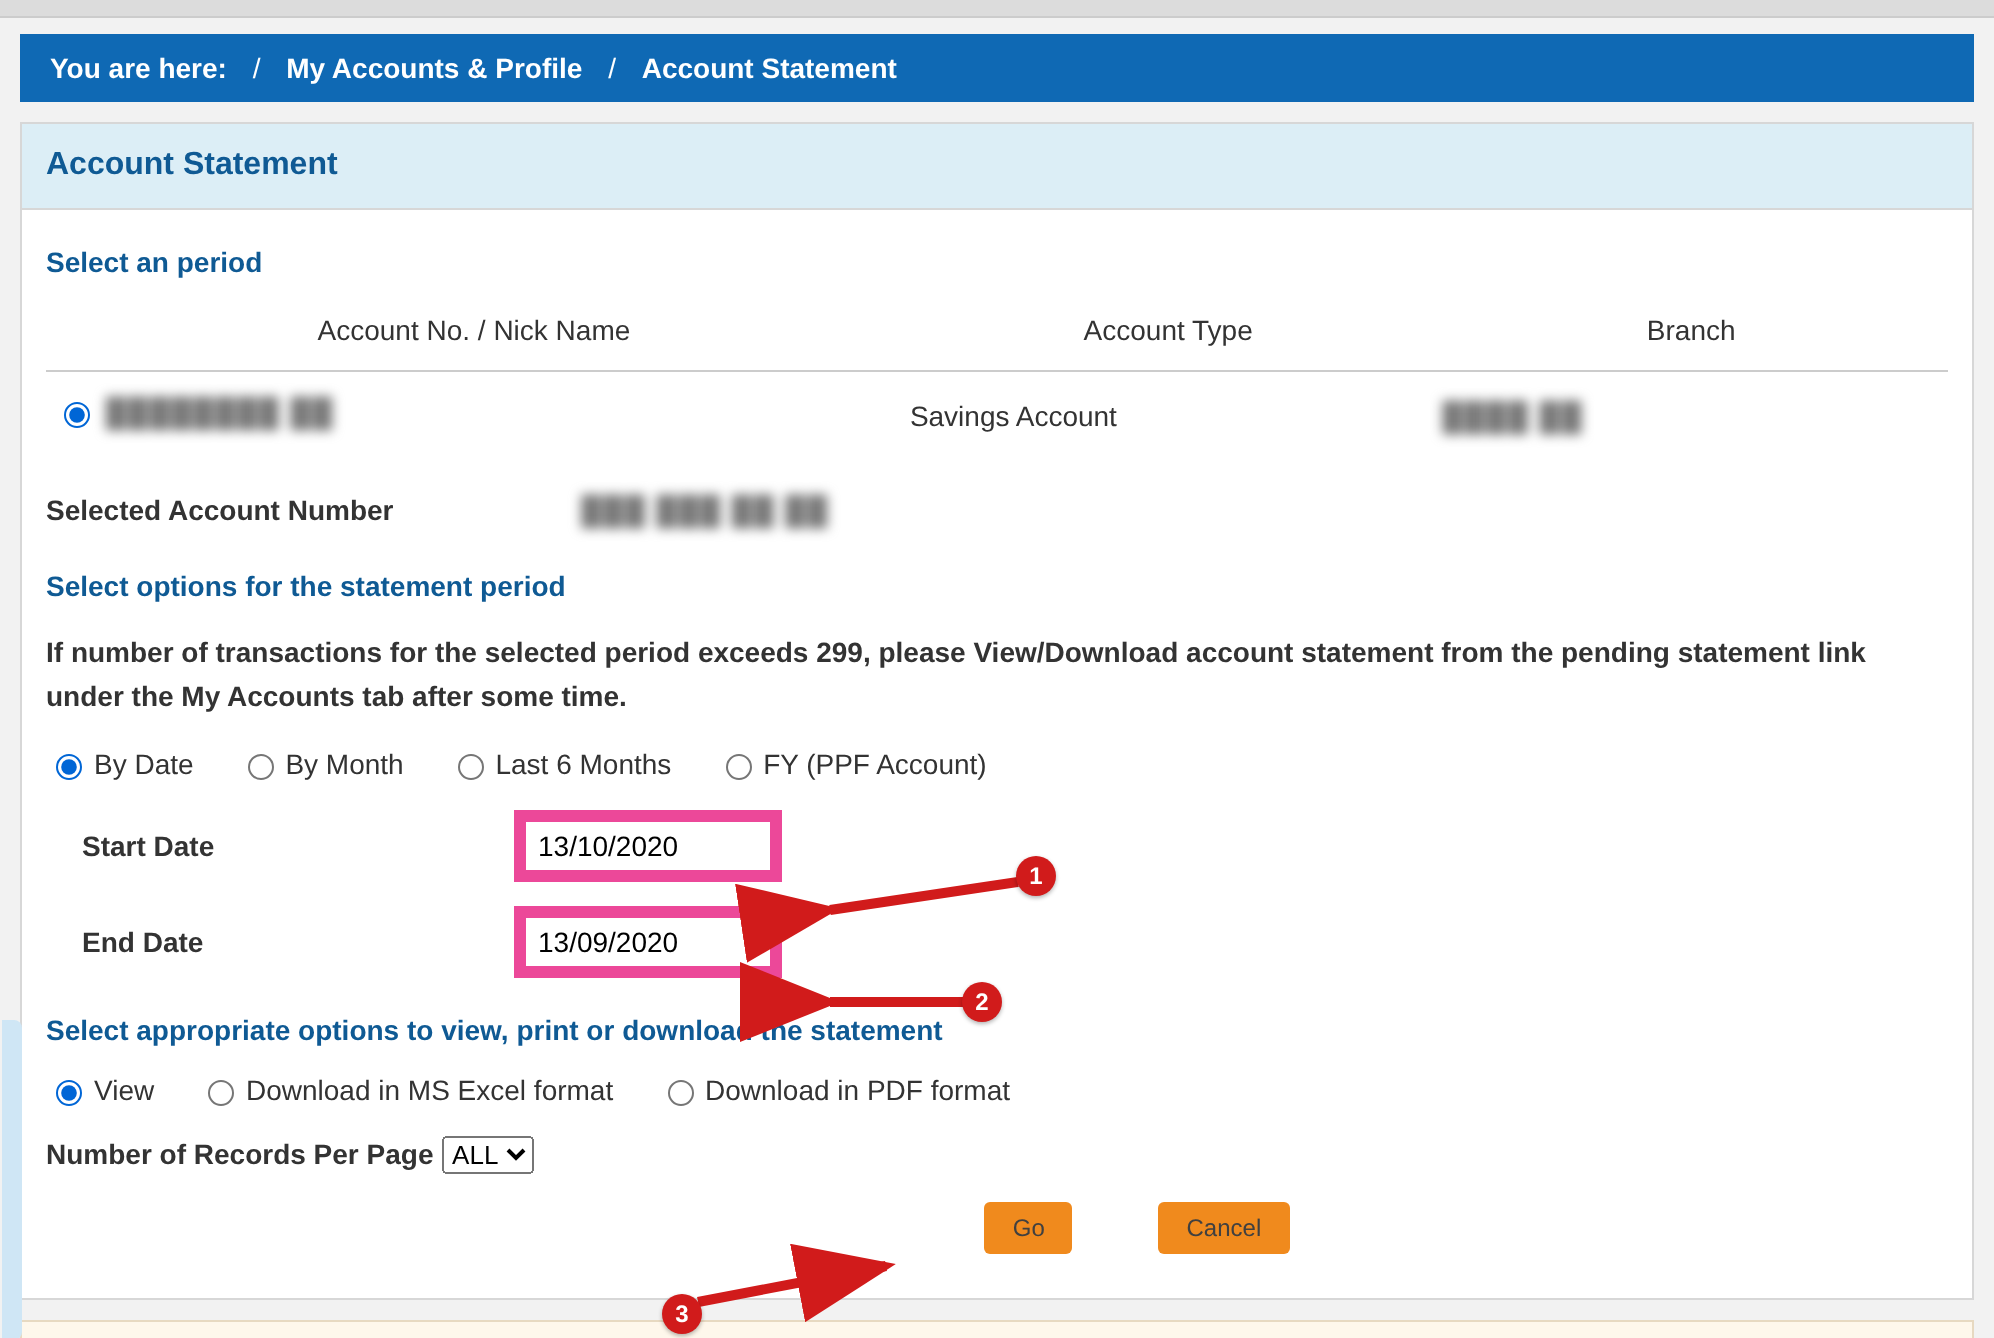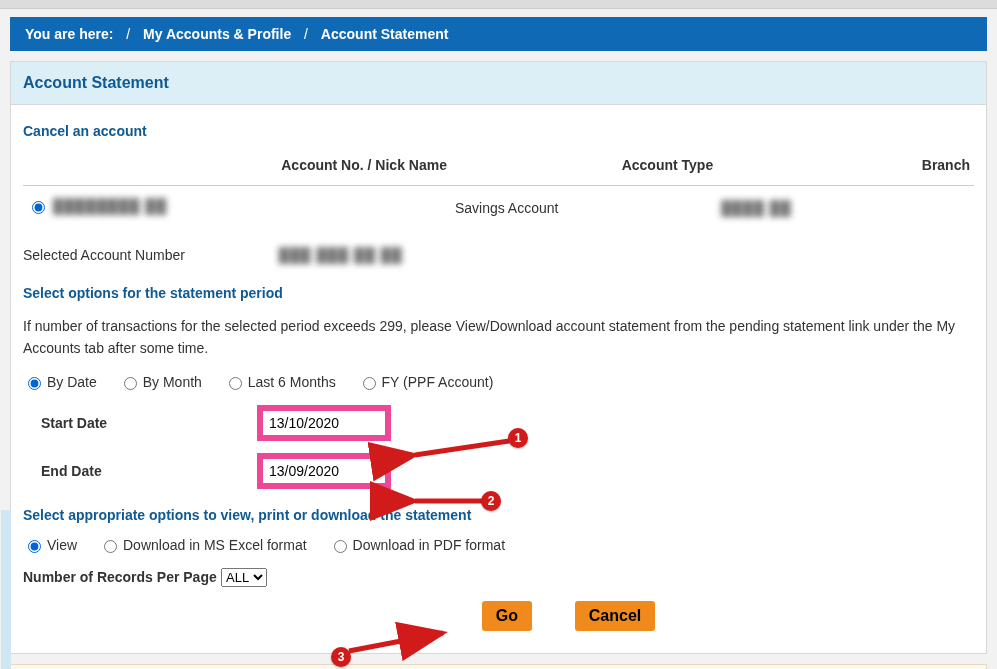--- a/index.html
+++ b/index.html
@@ -47,62 +47,62 @@
   }
   .panel-body { padding: 14px 12px 22px 12px; position: relative; }
   .section-title {
     color: #0f5a94;
     font-weight: bold;
     margin: 4px 0 14px 0;
     font-size: 14px;
   }
   table.acct-table { width: 100%; border-collapse: collapse; }
   table.acct-table th {
-    text-align: right;
-    font-size: 14px;
-    font-weight: bold;
+    text-align: center;
+    font-size: 14px;
+    font-weight: normal;
     padding: 4px 4px 12px 4px;
     border-bottom: 1px solid #ccc;
   }
   table.acct-table td {
     padding: 12px 4px 8px 4px;
     vertical-align: middle;
   }
   .blur {
     filter: blur(3px);
     color: #777;
     letter-spacing: 1px;
   }
   .selected-row { margin-top: 22px; margin-bottom: 6px; }
-  .selected-row b { font-weight: normal; text-align: right; }
+  .selected-row b { font-weight: bold; text-align: right; }
   .sel-value { margin-left: 90px; display: inline-block; }
-  .note { margin: 6px 0 14px 0; line-height: 1.6; }
+  .note { margin: 6px 0 14px 0; line-height: 1.6; font-weight: bold; }
   .radios { margin: 4px 0 12px 0; }
   .radios label { margin-right: 18px; display: inline-flex; align-items: center; }
   .radios input[type=radio] { accent-color: #0066d6; margin-right: 6px; }
   .field-row { display: flex; align-items: center; margin: 12px 0; }
   .field-row .lbl { width: 234px; padding-left: 18px; font-weight: bold; }
   .field-row input[type=text] {
     width: 134px;
     padding: 4px 6px;
     border: 6px solid #ec4899;
     font-size: 14px;
   }
   .records-row { margin: 8px 0 14px 0; font-weight: bold; }
   .records-row select { font-size: 13px; text-align: center; }
   .buttons { text-align: center; margin-top: 12px; padding-left: 140px; }
   .btn {
     display: inline-block;
     background: #f08a1d;
-    color: #000000;
-    font-weight: bold;
+    color: #404040;
+    font-weight: normal;
     padding: 6px 14px;
     border: none;
     border-radius: 3px;
-    font-size: 16px;
+    font-size: 12px;
     cursor: pointer;
     margin: 0 3px;
   }
   .btn.cancel { background: #f08a1d; margin-left: 36px; }
   .leftblue {
     position: absolute;
     left: -10px;
     top: 448px;
     width: 10px;
     height: 160px;
@@ -144,21 +144,21 @@
     <span>My Accounts &amp; Profile</span>
     <span class="sep">/</span>
     <span>Account Statement</span>
   </div>
 
   <div class="panel">
     <div class="leftblue"></div>
     <div class="panel-header">Account Statement</div>
     <div class="panel-body">
 
-      <div class="section-title">Cancel an account</div>
+      <div class="section-title">Select an period</div>
 
       <table class="acct-table">
         <thead>
           <tr>
             <th style="width:45%">Account No. / Nick Name</th>
             <th style="width:28%">Account Type</th>
             <th>Branch</th>
           </tr>
         </thead>
         <tbody>

